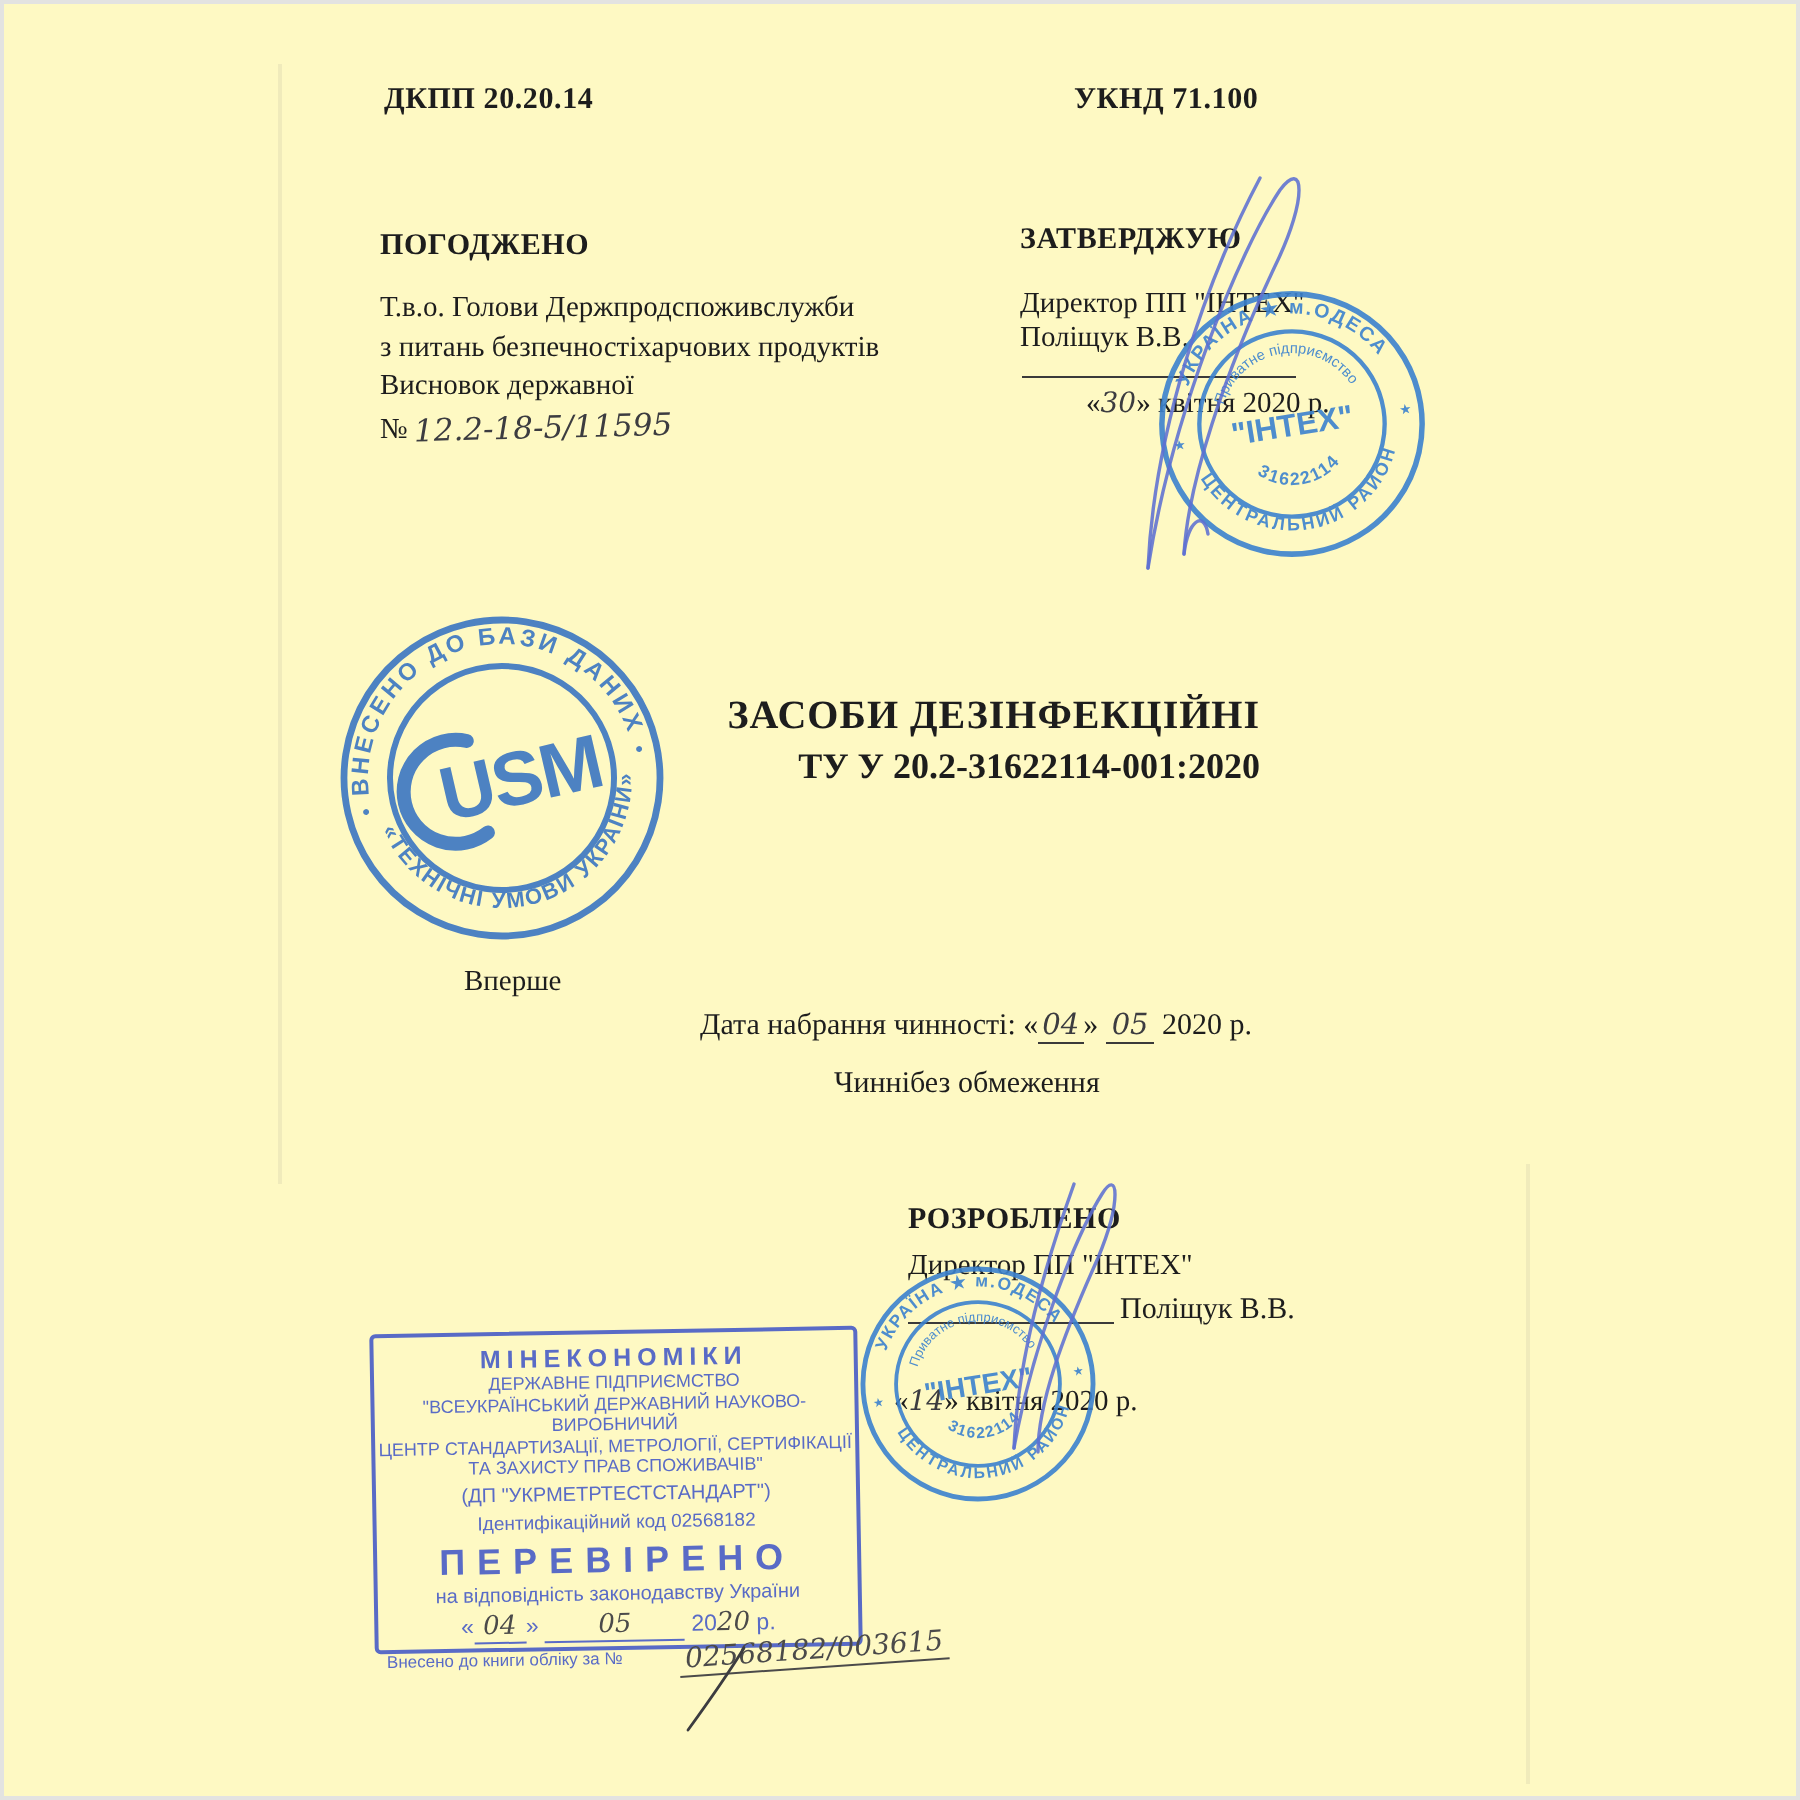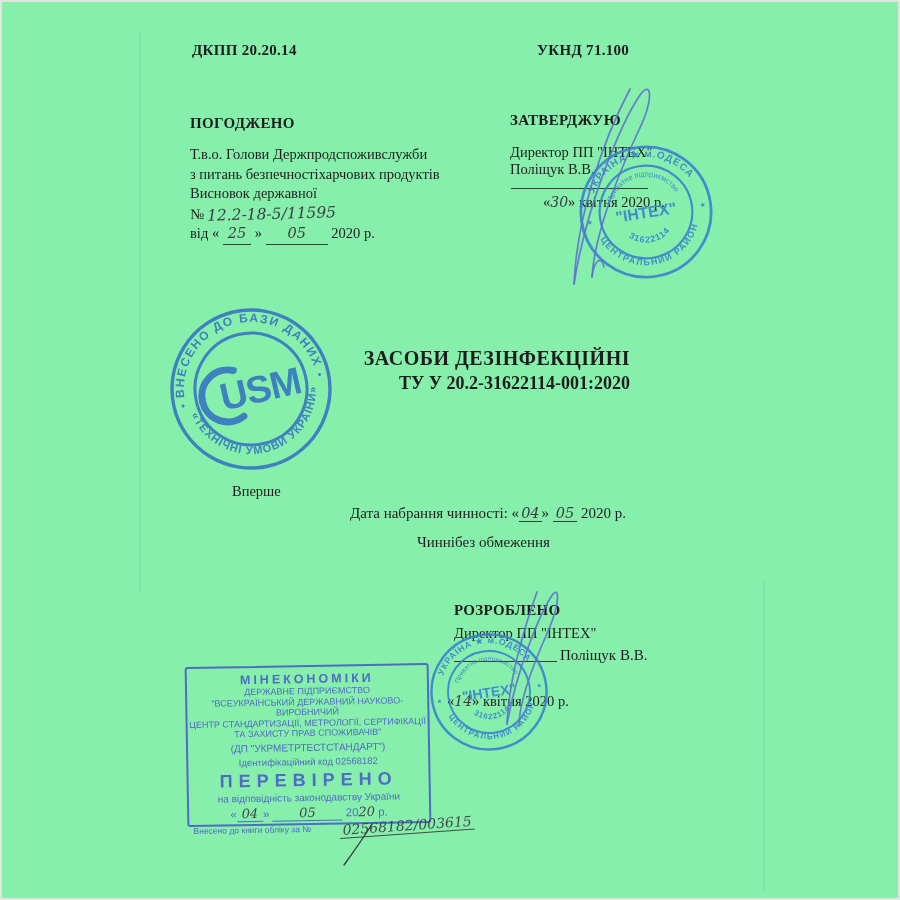--- a/index.html
+++ b/index.html
@@ -1,16 +1,16 @@
 <!DOCTYPE html>
 <html><head>
 <meta charset="utf-8">
 <style>
   html,body{margin:0;padding:0;background:#fff;}
-  .page{position:relative;width:900px;height:900px;background:#86efac;overflow:hidden;
+  .page{position:relative;width:900px;height:900px;background:#fef9c3;overflow:hidden;
         font-family:"Liberation Serif",serif;color:#1d1d1d;border:2px solid #e3e3e1;box-sizing:border-box;padding-left:40px;}
   .abs{position:absolute;}
   .edge{position:absolute;background:rgba(120,120,115,0.10);width:2px;}
   .doc{font-size:14.5px;line-height:19.5px;}
   .head{font-size:15px;font-weight:bold;letter-spacing:.3px;}
   .hw{font-family:"DejaVu Serif",serif;font-style:italic;color:#3c3c40;display:inline-block;}
   .hw-u{border-bottom:1.3px solid #3a3a3a;padding:0 5px 0 5px;text-align:center;}
   .rule{position:absolute;height:1.3px;background:#3a3a3a;}
   .title-wrap{text-align:right;width:320px;}
   .t1{font-size:20px;font-weight:bold;letter-spacing:.5px;}
@@ -46,27 +46,20 @@
 
   <div class="abs head" style="left:188px;top:113px;">ПОГОДЖЕНО</div>
   <div class="abs doc" style="left:188px;top:143px;">
     <div>Т.в.о. Голови Держпродспоживслужби</div>
     <div>з питань безпечностіхарчових продуктів</div>
     <div>Висновок державної</div>
     <div style="margin-top:1px;">
       <span>№</span>
       <span class="hw" style="font-size:15.5px;transform:rotate(-1.5deg);">12.2-18-5/11595</span>
     </div>
-    <div>
-      <span>від «</span>
-      <span class="hw hw-u" style="font-size:14.5px;">25</span>
-      <span>»</span>
-      <span class="hw hw-u" style="font-size:14.5px;min-width:52px;">05</span>
-      <span>2020 р.</span>
-    </div>
   </div>
 
   <div class="abs head" style="left:508px;top:110px;">ЗАТВЕРДЖУЮ</div>
   <div class="abs doc" style="left:508px;top:141px;">Директор ПП "ІНТЕХ"</div>
   <div class="abs doc" style="left:508px;top:158px;">Поліщук В.В.</div>
   <div class="rule" style="left:509px;top:186px;width:137px;"></div>
   <div class="abs doc" style="left:541px;top:191px;">
     <span>«</span><span class="hw" style="font-size:14px;">30</span><span>» квітня 2020 р.</span>
   </div>
 

